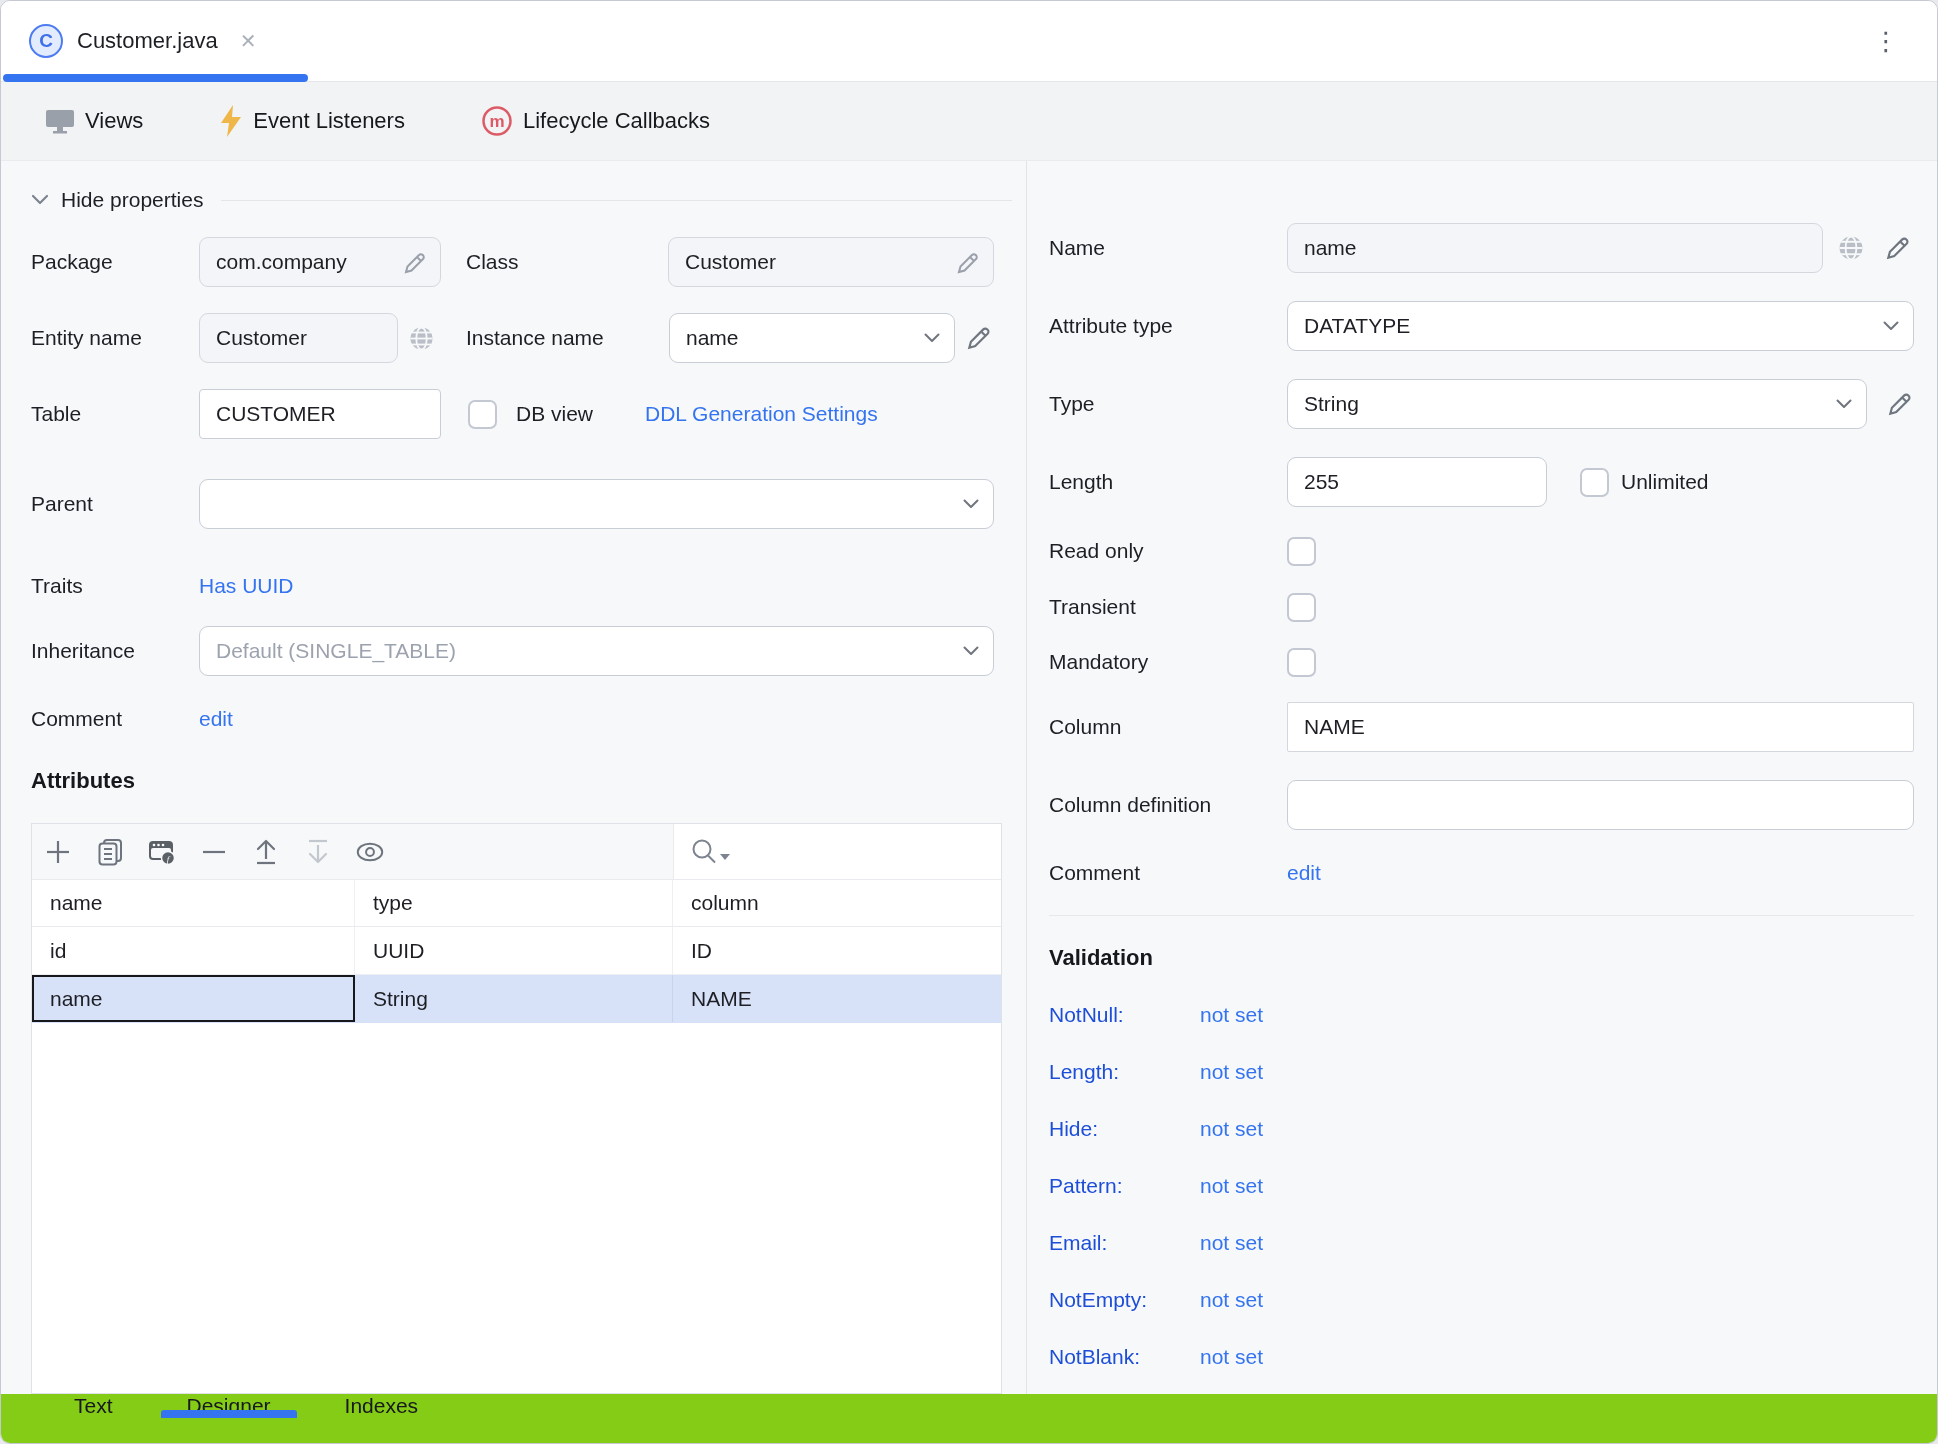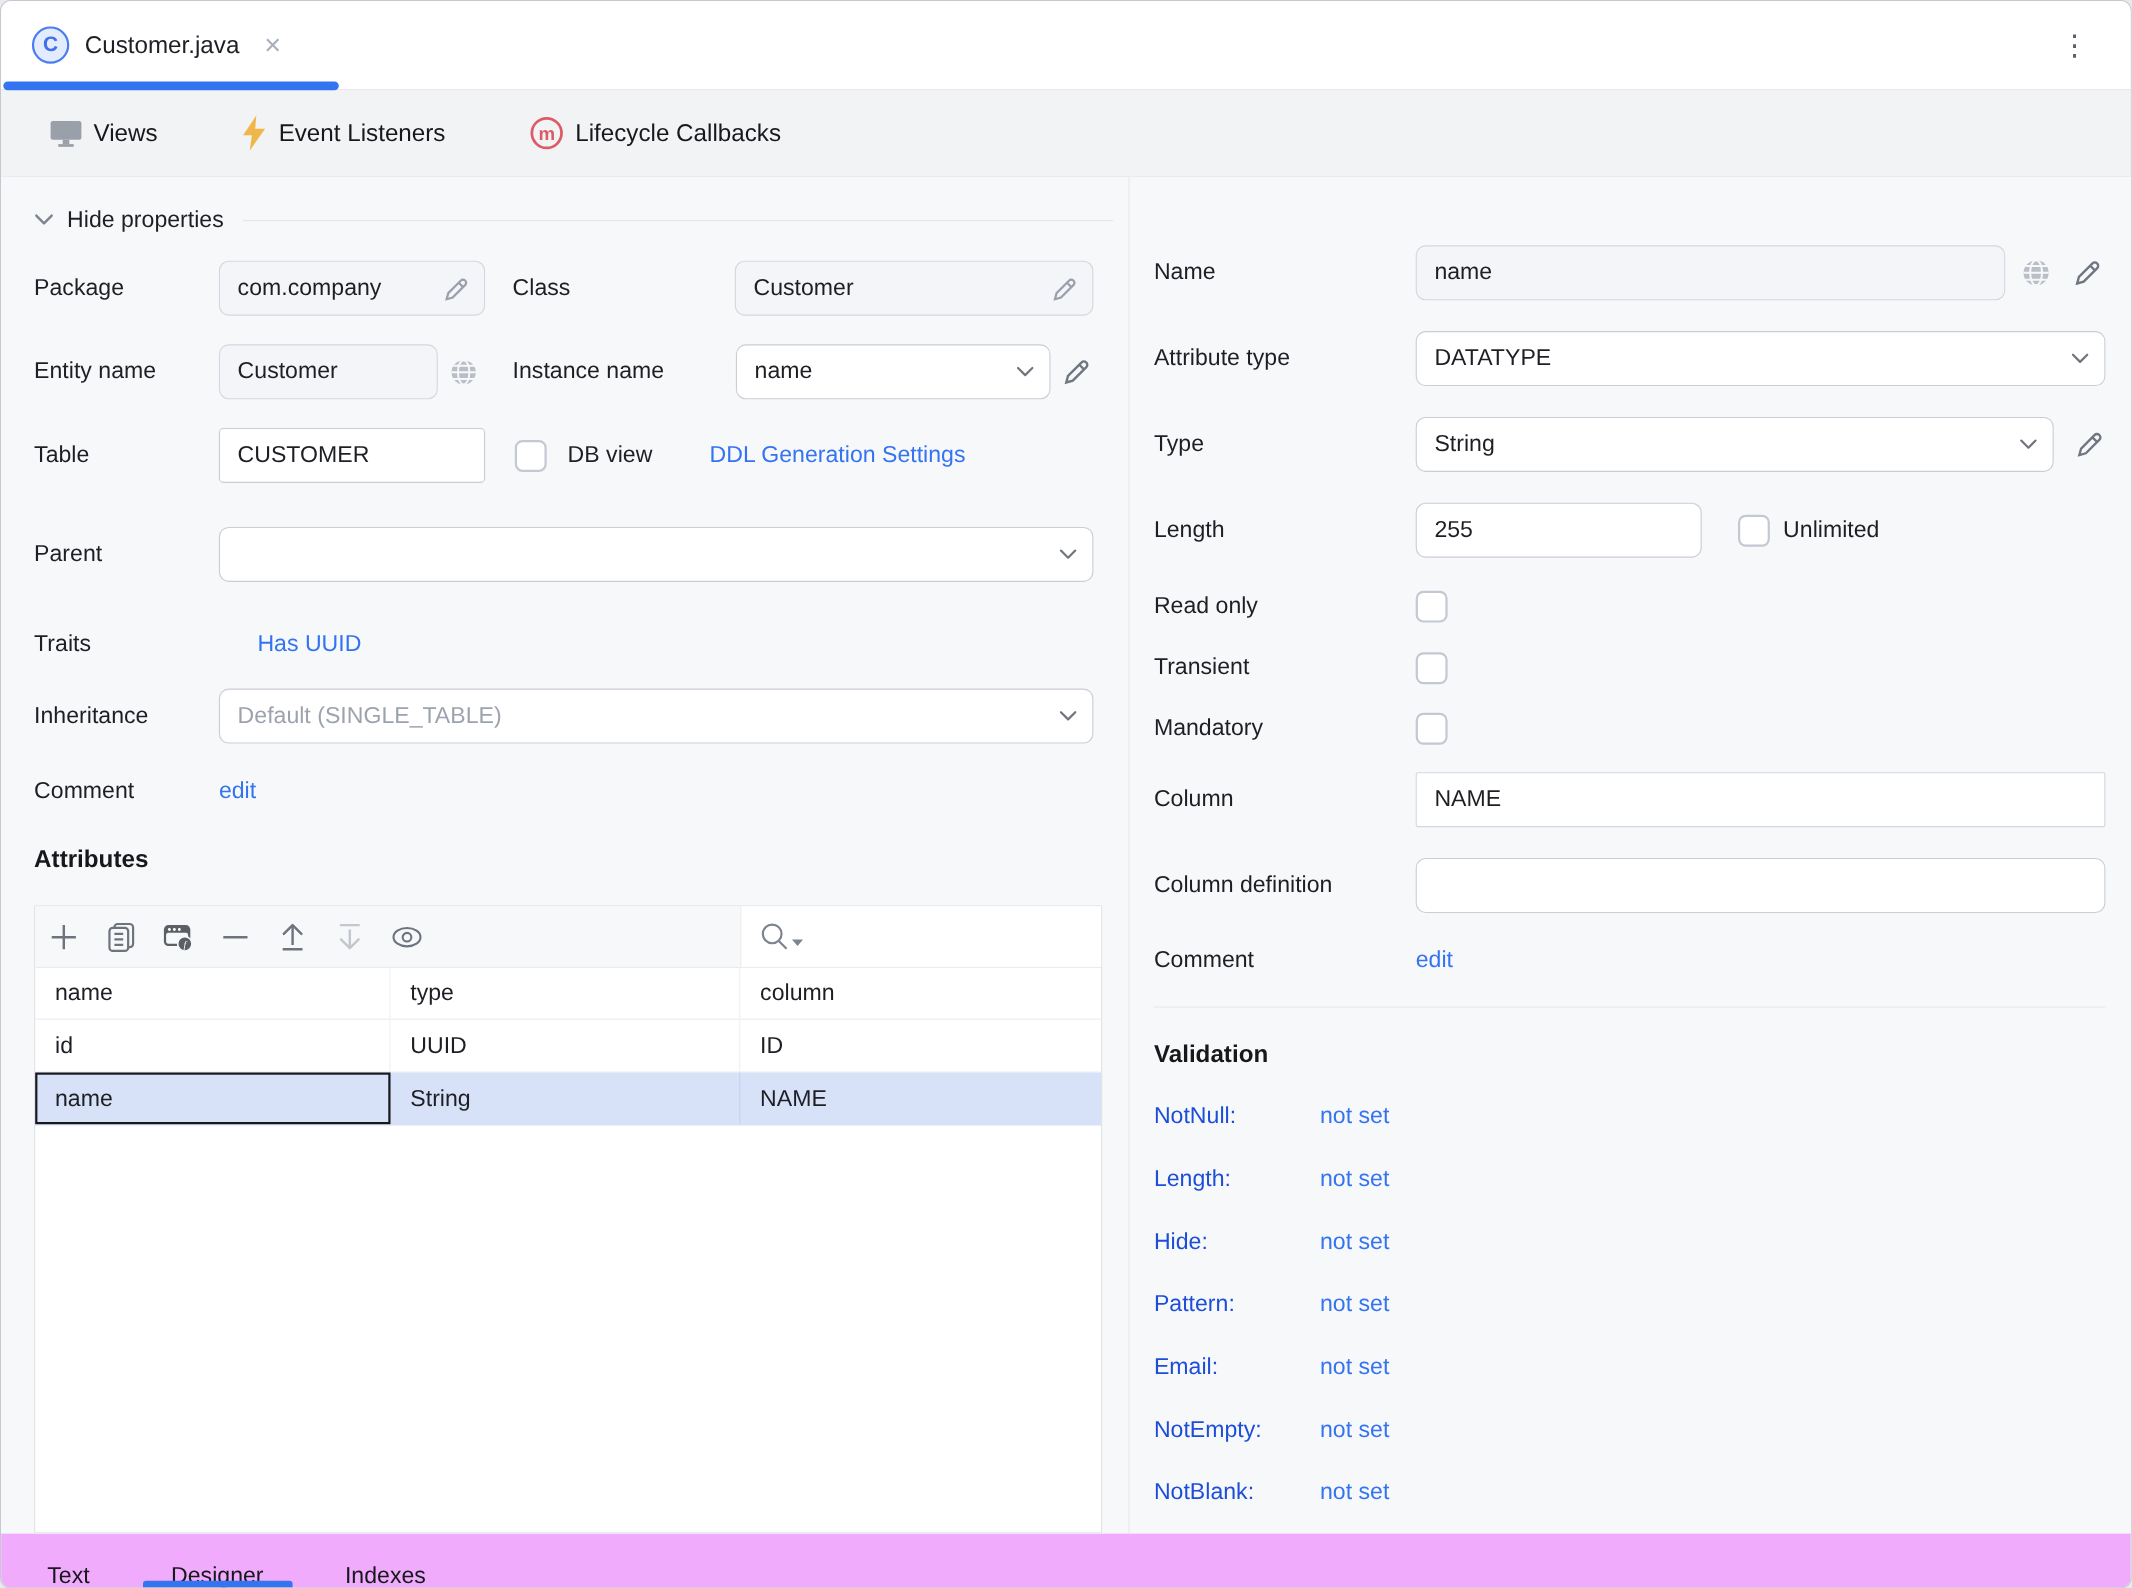--- a/index.html
+++ b/index.html
@@ -133,21 +133,21 @@
   .rrow.cb{ height:32px; margin-bottom:24px; }
   .rrow.short{ height:30px; margin-bottom:0; }
   .w-r1{ width:238px; }
   .rdivider{ height:1px; background:#e6e8ec; margin:27px 0 28px 0; }
   .vheading{ height:28px; margin-bottom:30px; display:flex; align-items:center; }
   .vrow{ display:flex; align-items:center; height:26px; margin-bottom:31px; font-size:21px; }
   .vlabel{ width:151px; flex:0 0 auto; color:#1d4ed8; }
 
   
   .bottombar{
-    height:51px; background:#f0abfc; display:flex; align-items:flex-end; padding-left:16px;
+    height:51px; background:#84cc16; display:flex; align-items:flex-start; padding-left:47px;
   }
   .btab{
     position:relative; display:flex; align-items:center; padding:0 26px;
     font-size:21px; color:#17181c; cursor:pointer;
   }
   .btab .active-bar{
     position:absolute; left:0; right:0; bottom:0; height:8px;
     background:#3574f0; border-radius:3px 3px 0 0;
   }
 
@@ -272,21 +272,21 @@
         <div class="field dropdown" style="width:795px;">
           <span class="dval"></span>
           <span class="dchev">
             <svg width="16" height="10" viewBox="0 0 16 10">
                 <polyline points="1.5,1.5 8,8 14.5,1.5" fill="none" stroke="#70757e" stroke-width="2" stroke-linecap="round" stroke-linejoin="round"></polyline>
               </svg>
           </span>
         </div>
       </div>
 
-      <div class="lrow short" style="margin-bottom:25px;gap:35px;">
+      <div class="lrow short" style="margin-bottom:25px;">
         <span class="flabel w-l1">Traits</span>
         <a class="link">Has UUID</a>
       </div>
 
       <div class="lrow" style="margin-bottom:28px;">
         <span class="flabel w-l1">Inheritance</span>
         <div class="field dropdown" style="width:795px;">
           <span class="dval placeholder-text">Default (SINGLE_TABLE)</span>
           <span class="dchev">
             <svg width="16" height="10" viewBox="0 0 16 10">

